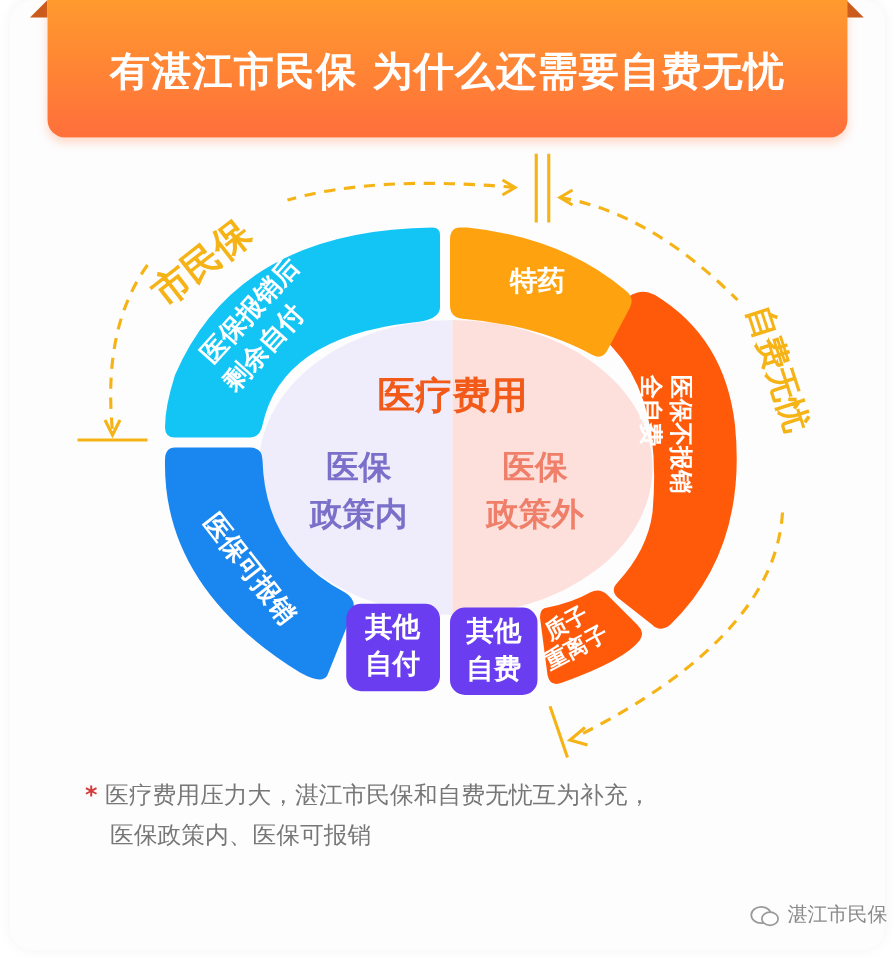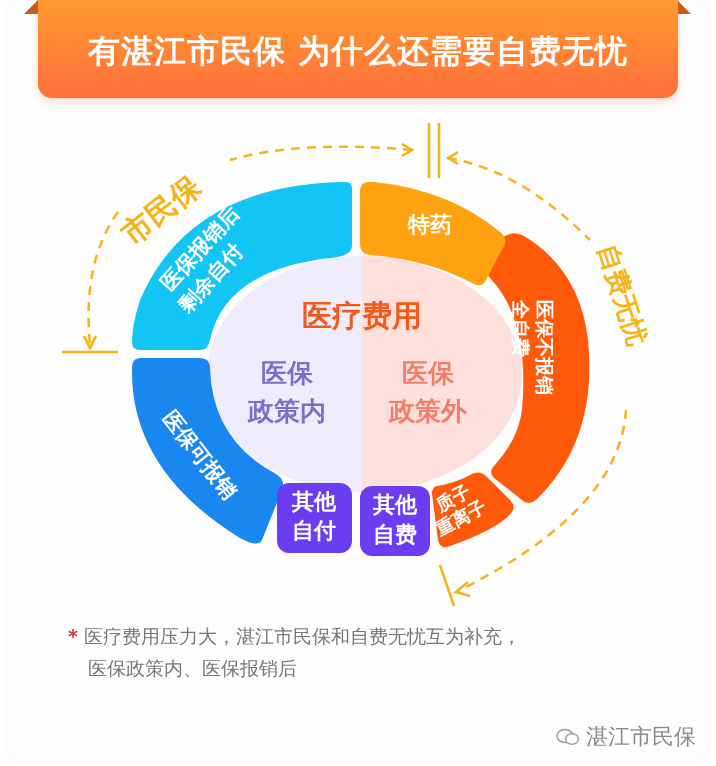--- a/index.html
+++ b/index.html
@@ -14,41 +14,41 @@
     background:#fdfdfe; border-radius:18px;
     box-shadow:0 0 10px rgba(0,0,0,0.05);
   }
   .banner-fold-l, .banner-fold-r {
     position:absolute; top:0; width:0; height:0;
     border-bottom:14px solid #c95b1c;
   }
   .banner-fold-l { left:24px; border-left:14px solid transparent; }
   .banner-fold-r { left:677px; border-right:14px solid transparent; }
   .banner {
-    position:absolute; left:38px; top:0; width:640px; height:98px;
+    position:absolute; left:38px; top:0; width:640px; height:110px;
     border-radius:0 0 14px 14px;
     background:linear-gradient(#ff9a2e, #ff6f3b);
     box-shadow:0 4px 8px rgba(255,120,50,0.25);
     display:flex; align-items:center; justify-content:center;text-align:center;
   }
   .banner-title {
     color:#ffffff; font-size:32px; font-weight:bold; letter-spacing:1px;
     margin-top:6px;
   }
   svg.diagram { position:absolute; left:0; top:0; }
   .seg-label { font-weight:bold; fill:#ffffff; }
   .footnote {
     position:absolute; left:68px; top:620px; width:600px;
     color:#777777; font-size:19px; line-height:32px;
   }
   .star { color:#d43a3a; font-weight:bold; margin-right:6px; }
   .note-line2 { padding-left:20px; }
   .watermark {
-    position:absolute; right:20px; top:722px;
-    color:#8a8a8a; font-size:22px; display:flex; align-items:center; gap:6px;
+    position:absolute; right:6px; top:722px;
+    color:#8a8a8a; font-size:16px; display:flex; align-items:center; gap:6px;
   }
   .wm-icon { width:24px; height:18px; }
 </style>
 </head>
 <body>
 
 <div class="card"></div>
 <div class="banner-fold-l"></div>
 <div class="banner-fold-r"></div>
 <div class="banner">
@@ -123,21 +123,21 @@
   </g>
 
   <text font-size="30" font-weight="bold" fill="#f5b316" transform="translate(132 246) rotate(-38)"><tspan>市民保</tspan></text>
   <text font-size="26" font-weight="bold" fill="#f5b316" transform="translate(598 248) rotate(72)"><tspan>自费无忧</tspan></text>
 </svg>
 
 <div class="footnote">
   <div>
     <span class="star">*</span><span>医疗费用压力大，湛江市民保和自费无忧互为补充，</span>
   </div>
-  <div class="note-line2">医保政策内、医保报销后</div>
+  <div class="note-line2">医保政策内、医保可报销</div>
 </div>
 
 <div class="watermark">
   <svg class="wm-icon" viewBox="0 0 24 18">
     <ellipse cx="9" cy="8" rx="8" ry="6.5" fill="none" stroke="#9a9a9a" stroke-width="1.4"></ellipse>
     <ellipse cx="16" cy="11" rx="6.5" ry="5.3" fill="#ffffff" stroke="#9a9a9a" stroke-width="1.4"></ellipse>
   </svg>
   <span>湛江市民保</span>
 </div>
 

